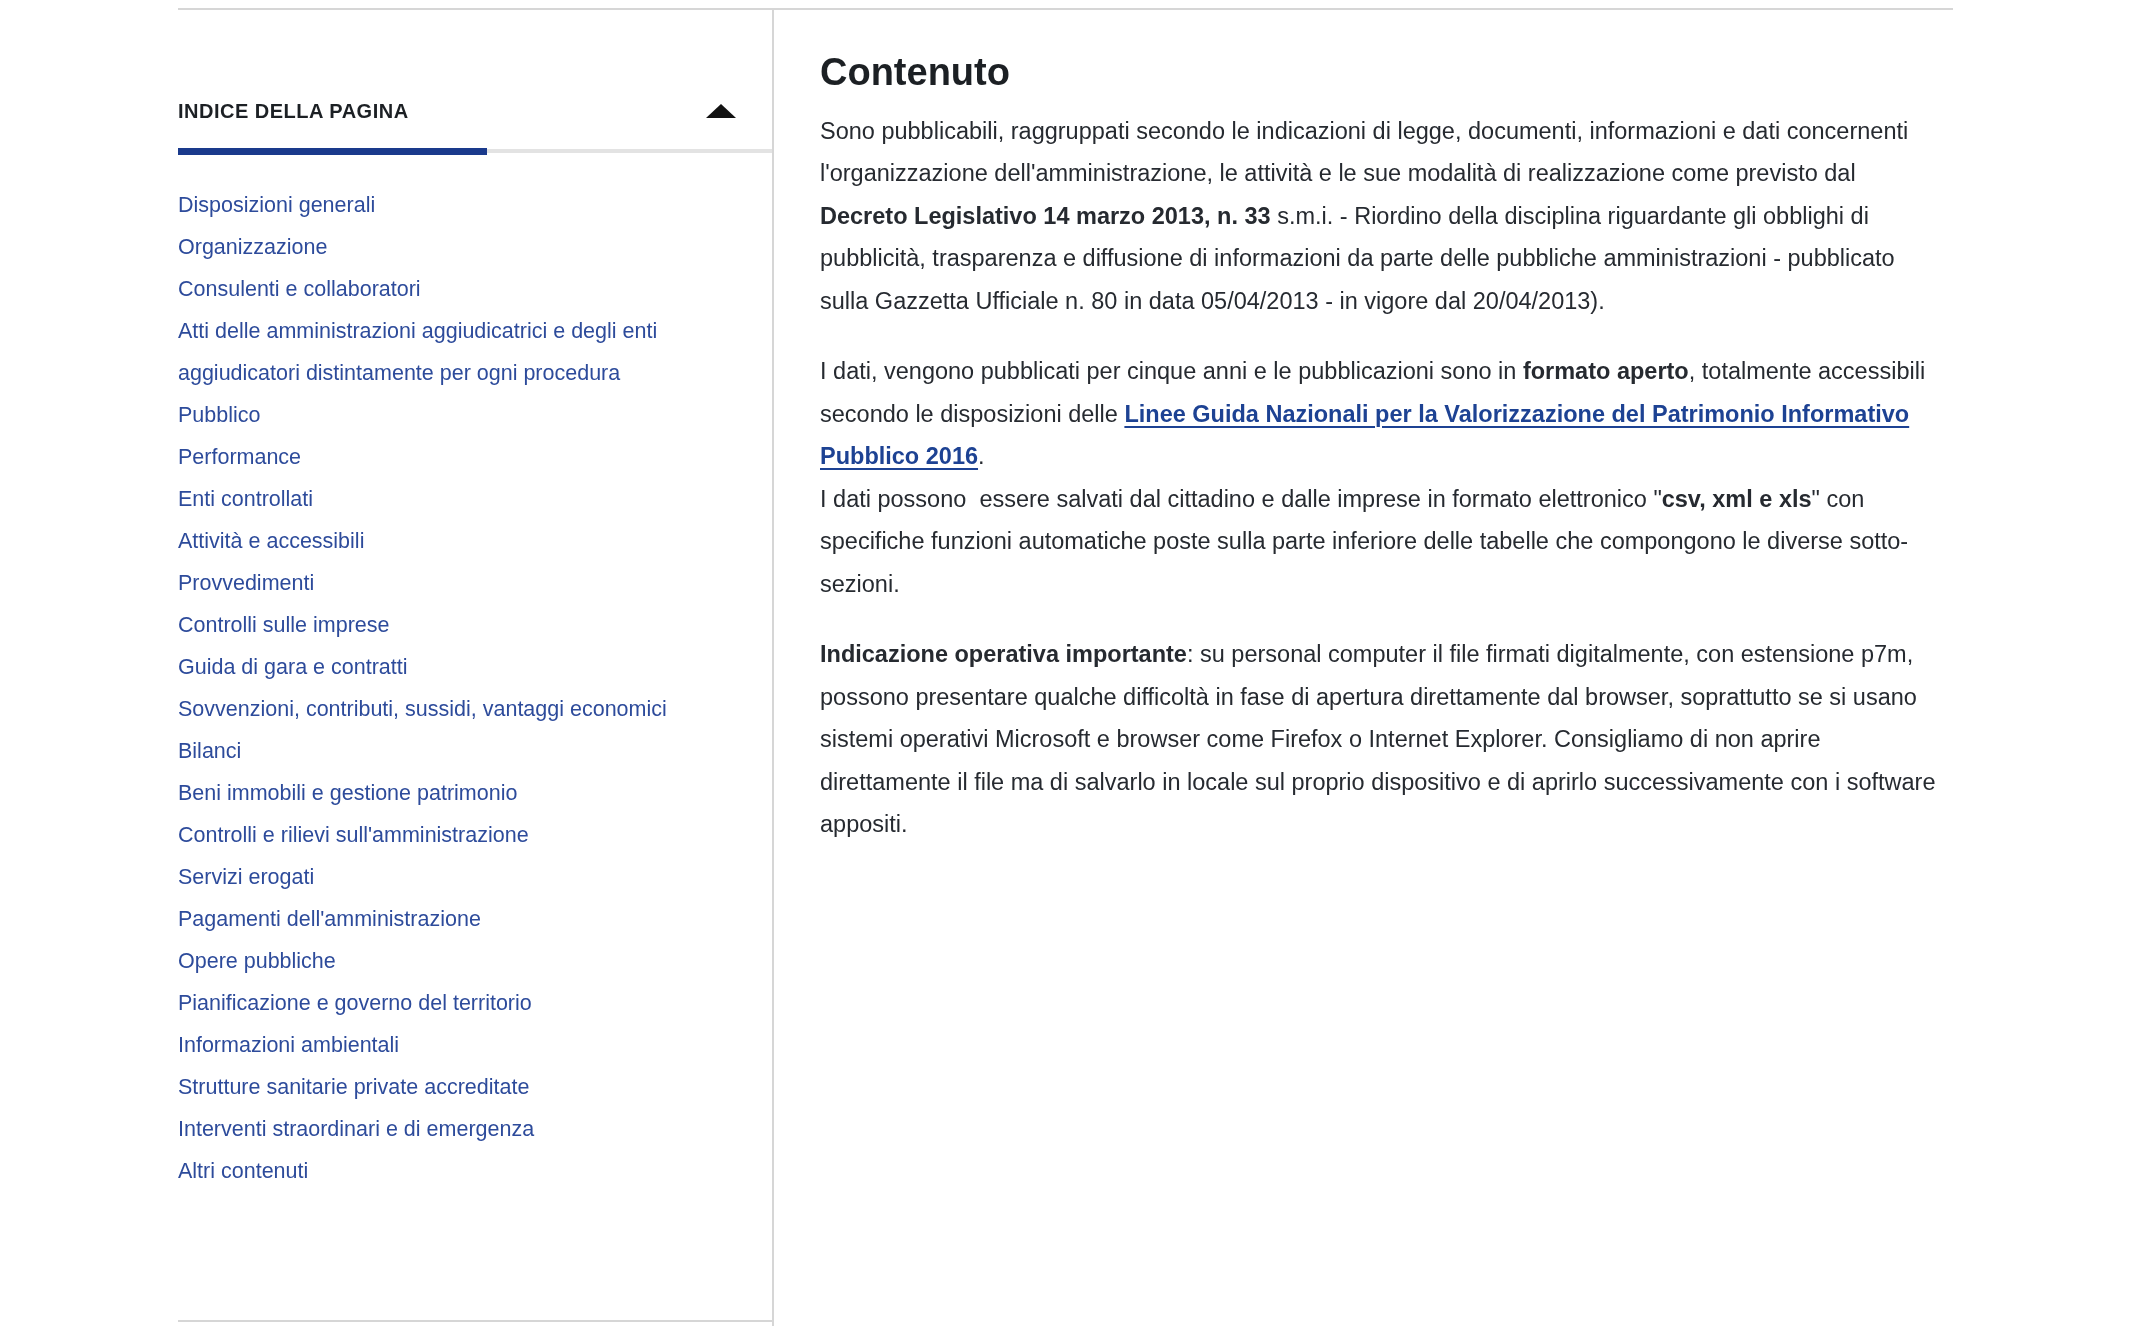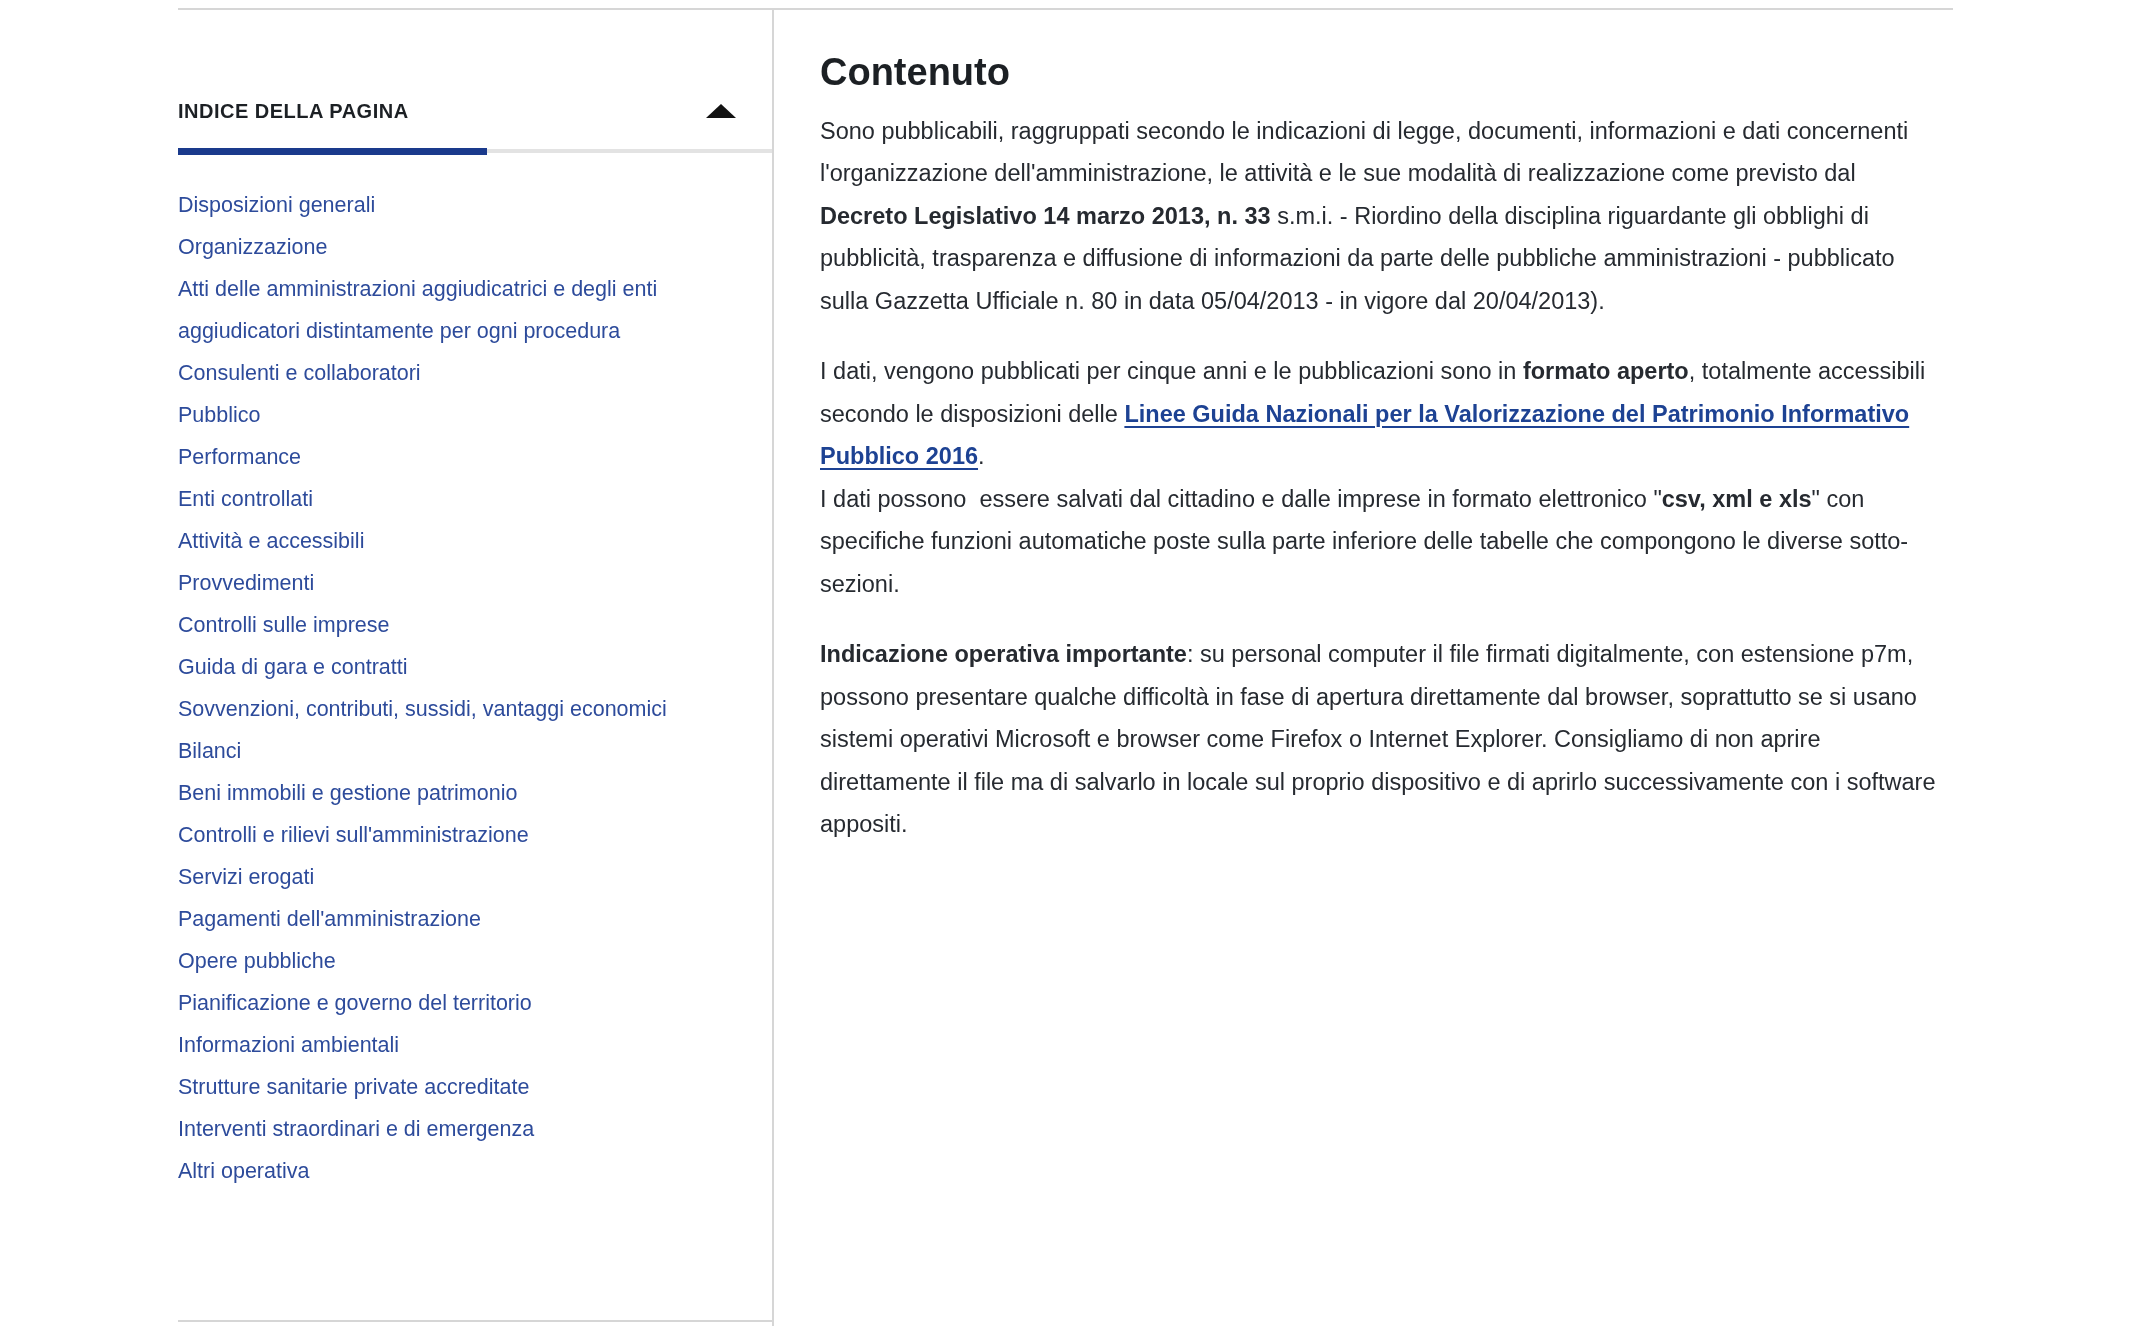--- a/index.html
+++ b/index.html
@@ -86,41 +86,41 @@
         <span class="tri-up"></span>
       </button>
     </div>
     <div class="progress">
       <div class="progress-track"></div>
       <div class="progress-fill" style="width: 52%;"></div>
     </div>
     <nav class="index-nav">
         <a href="#">Disposizioni generali</a>
         <a href="#">Organizzazione</a>
+        <a href="#">Consulenti e collaboratori</a>
         <a href="#">Atti delle amministrazioni aggiudicatrici e degli enti aggiudicatori distintamente per ogni procedura</a>
-        <a href="#">Consulenti e collaboratori</a>
         <a href="#">Pubblico</a>
         <a href="#">Performance</a>
         <a href="#">Enti controllati</a>
         <a href="#">Attività e accessibili</a>
         <a href="#">Provvedimenti</a>
         <a href="#">Controlli sulle imprese</a>
         <a href="#">Guida di gara e contratti</a>
         <a href="#">Sovvenzioni, contributi, sussidi, vantaggi economici</a>
         <a href="#">Bilanci</a>
         <a href="#">Beni immobili e gestione patrimonio</a>
         <a href="#">Controlli e rilievi sull'amministrazione</a>
         <a href="#">Servizi erogati</a>
         <a href="#">Pagamenti dell'amministrazione</a>
         <a href="#">Opere pubbliche</a>
         <a href="#">Pianificazione e governo del territorio</a>
         <a href="#">Informazioni ambientali</a>
         <a href="#">Strutture sanitarie private accreditate</a>
         <a href="#">Interventi straordinari e di emergenza</a>
-        <a href="#">Altri operativa</a>
+        <a href="#">Altri contenuti</a>
       </nav>
   </aside>
 
   <main class="content">
     <h2>Contenuto</h2>
     <div>
         <p><span>Sono pubblicabili, raggruppati secondo le indicazioni di legge, documenti, informazioni e dati concernenti l'organizzazione dell'amministrazione, le attività e le sue modalità di realizzazione come previsto dal </span><span class="b">Decreto Legislativo 14 marzo 2013, n. 33</span><span> s.m.i. - Riordino della disciplina riguardante gli obblighi di pubblicità, trasparenza e diffusione di informazioni da parte delle pubbliche amministrazioni - pubblicato sulla Gazzetta Ufficiale n. 80 in data 05/04/2013 - in vigore dal 20/04/2013).</span></p>
         <p><span>I dati, vengono pubblicati per cinque anni e le pubblicazioni sono in </span><span class="b">formato aperto</span><span>, totalmente accessibili secondo le disposizioni delle </span><a href="#" class="rich-link">Linee Guida Nazionali per la Valorizzazione del Patrimonio Informativo Pubblico 2016</a><span>.</span><br><span>I dati possono&nbsp; essere salvati dal cittadino e dalle imprese in formato elettronico "</span><span class="b">csv, xml e xls</span><span>" con specifiche funzioni automatiche poste sulla parte inferiore delle tabelle che compongono le diverse sotto-sezioni.</span></p>
         <p><span class="b">Indicazione operativa importante</span><span>: su personal computer il file firmati digitalmente, con estensione p7m, possono presentare qualche difficoltà in fase di apertura direttamente dal browser, soprattutto se si usano sistemi operativi Microsoft e browser come Firefox o Internet Explorer. Consigliamo di non aprire direttamente il file ma di salvarlo in locale sul proprio dispositivo e di aprirlo successivamente con i software appositi.</span></p>
       </div>

